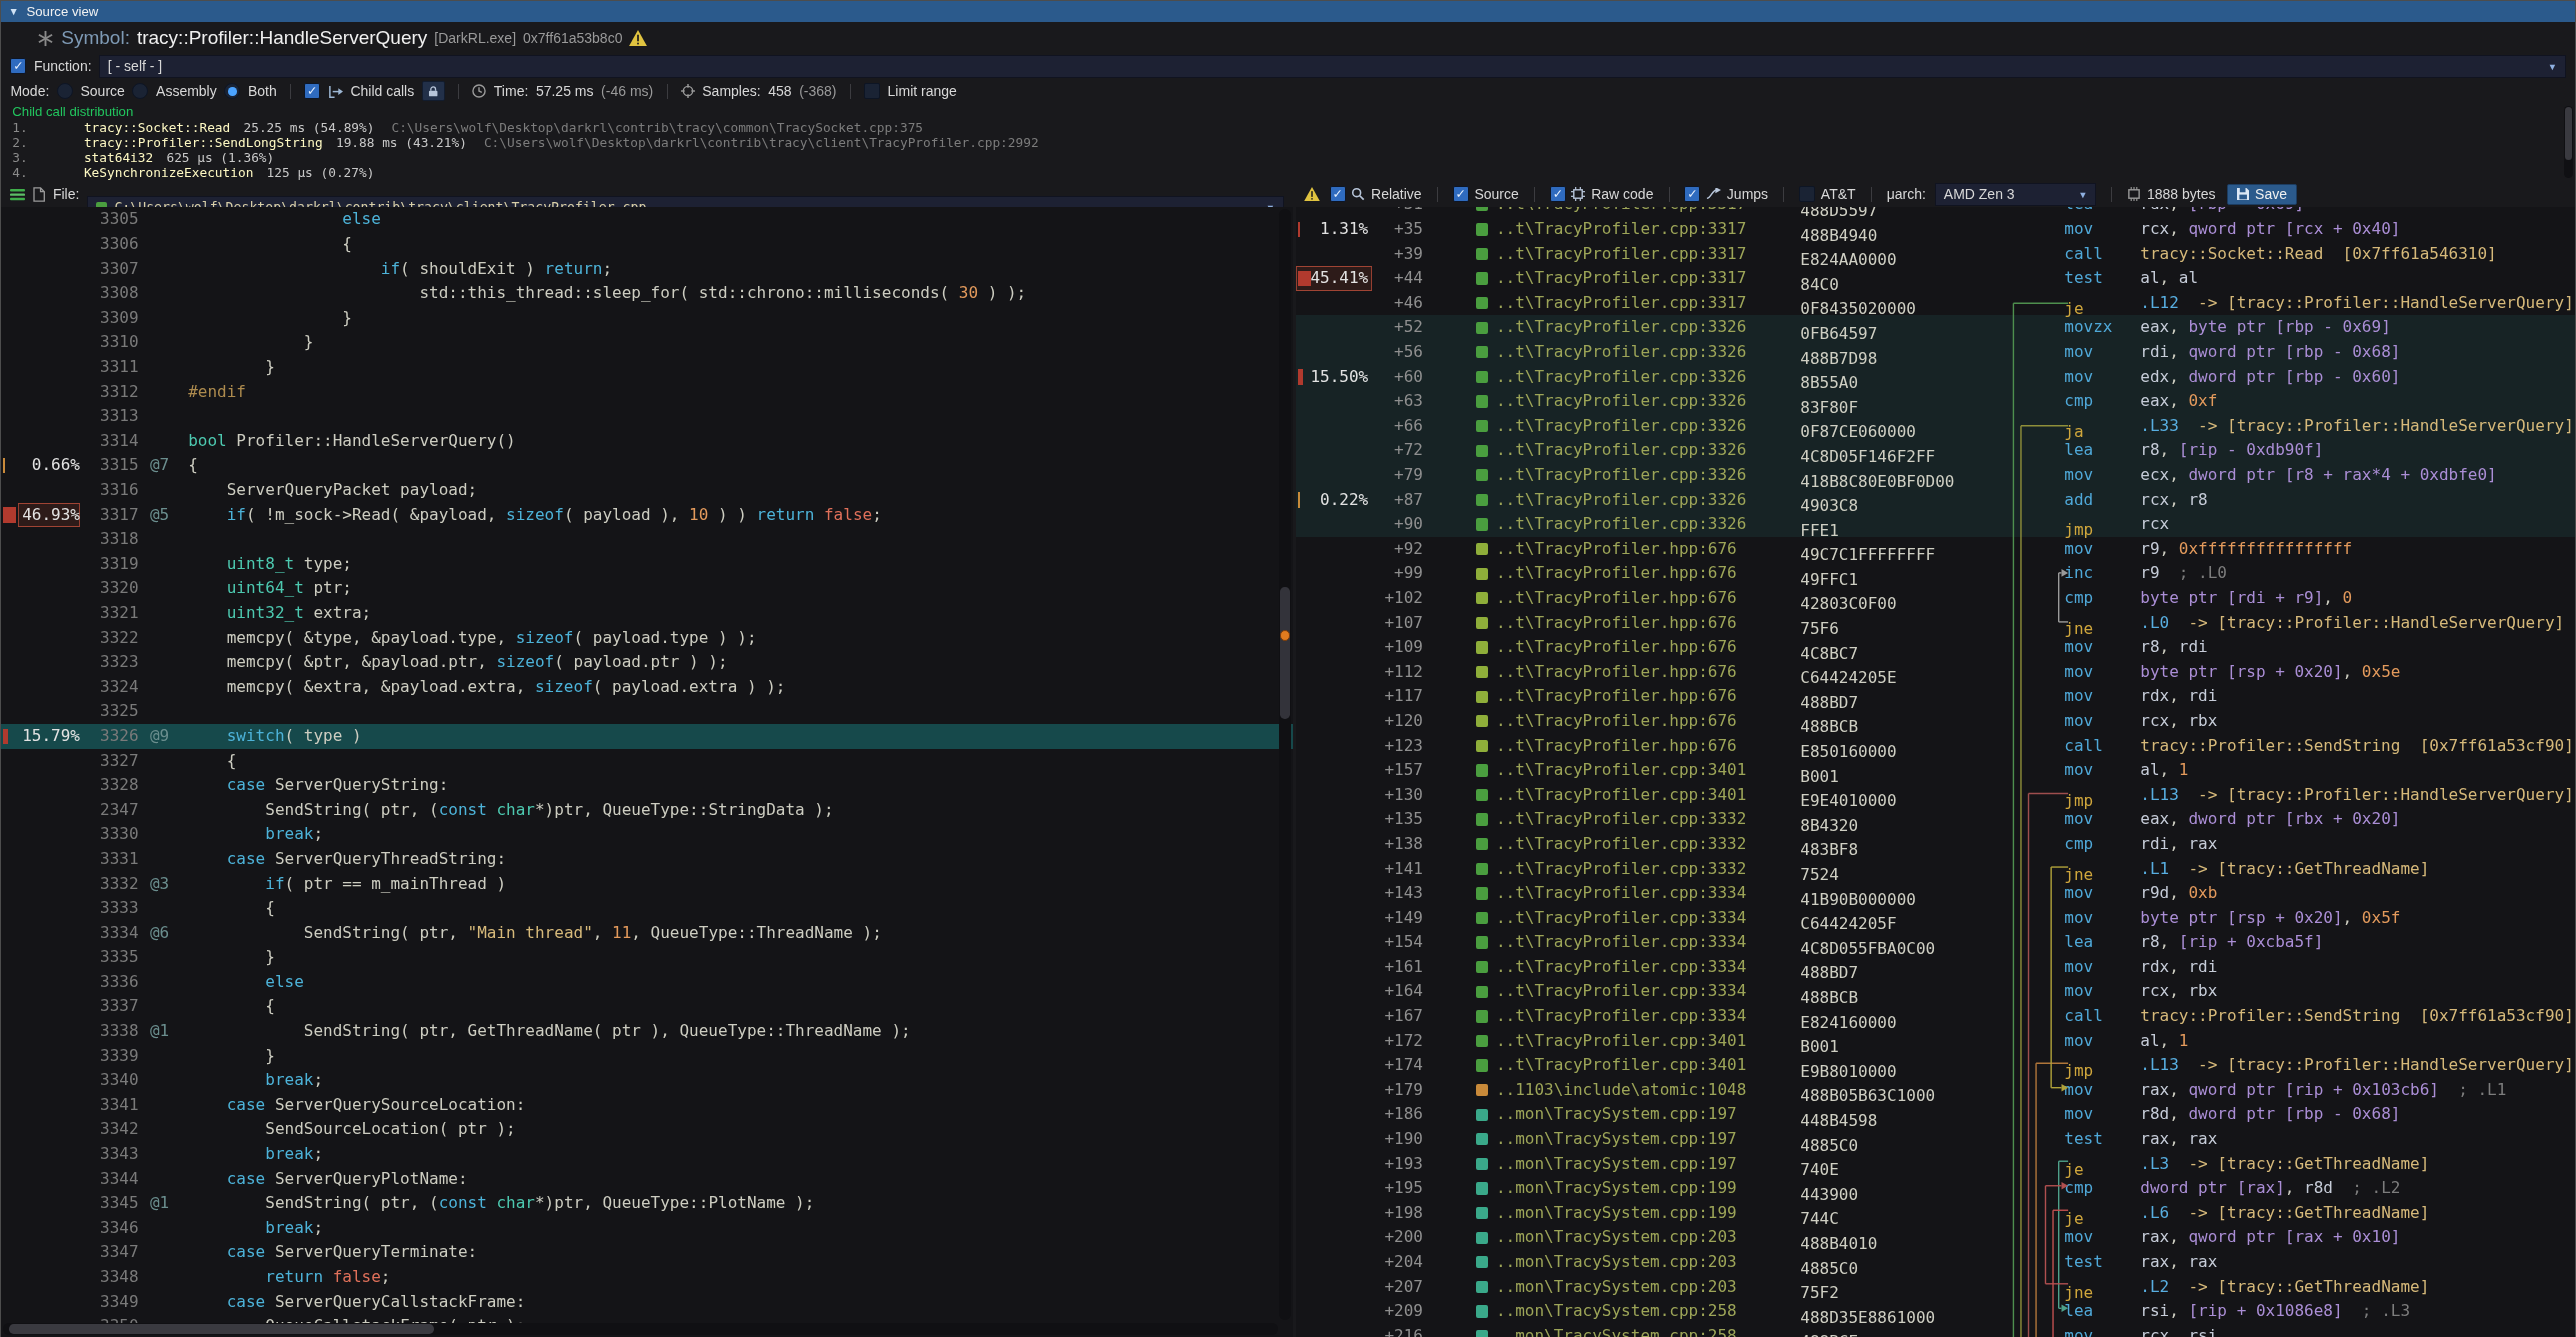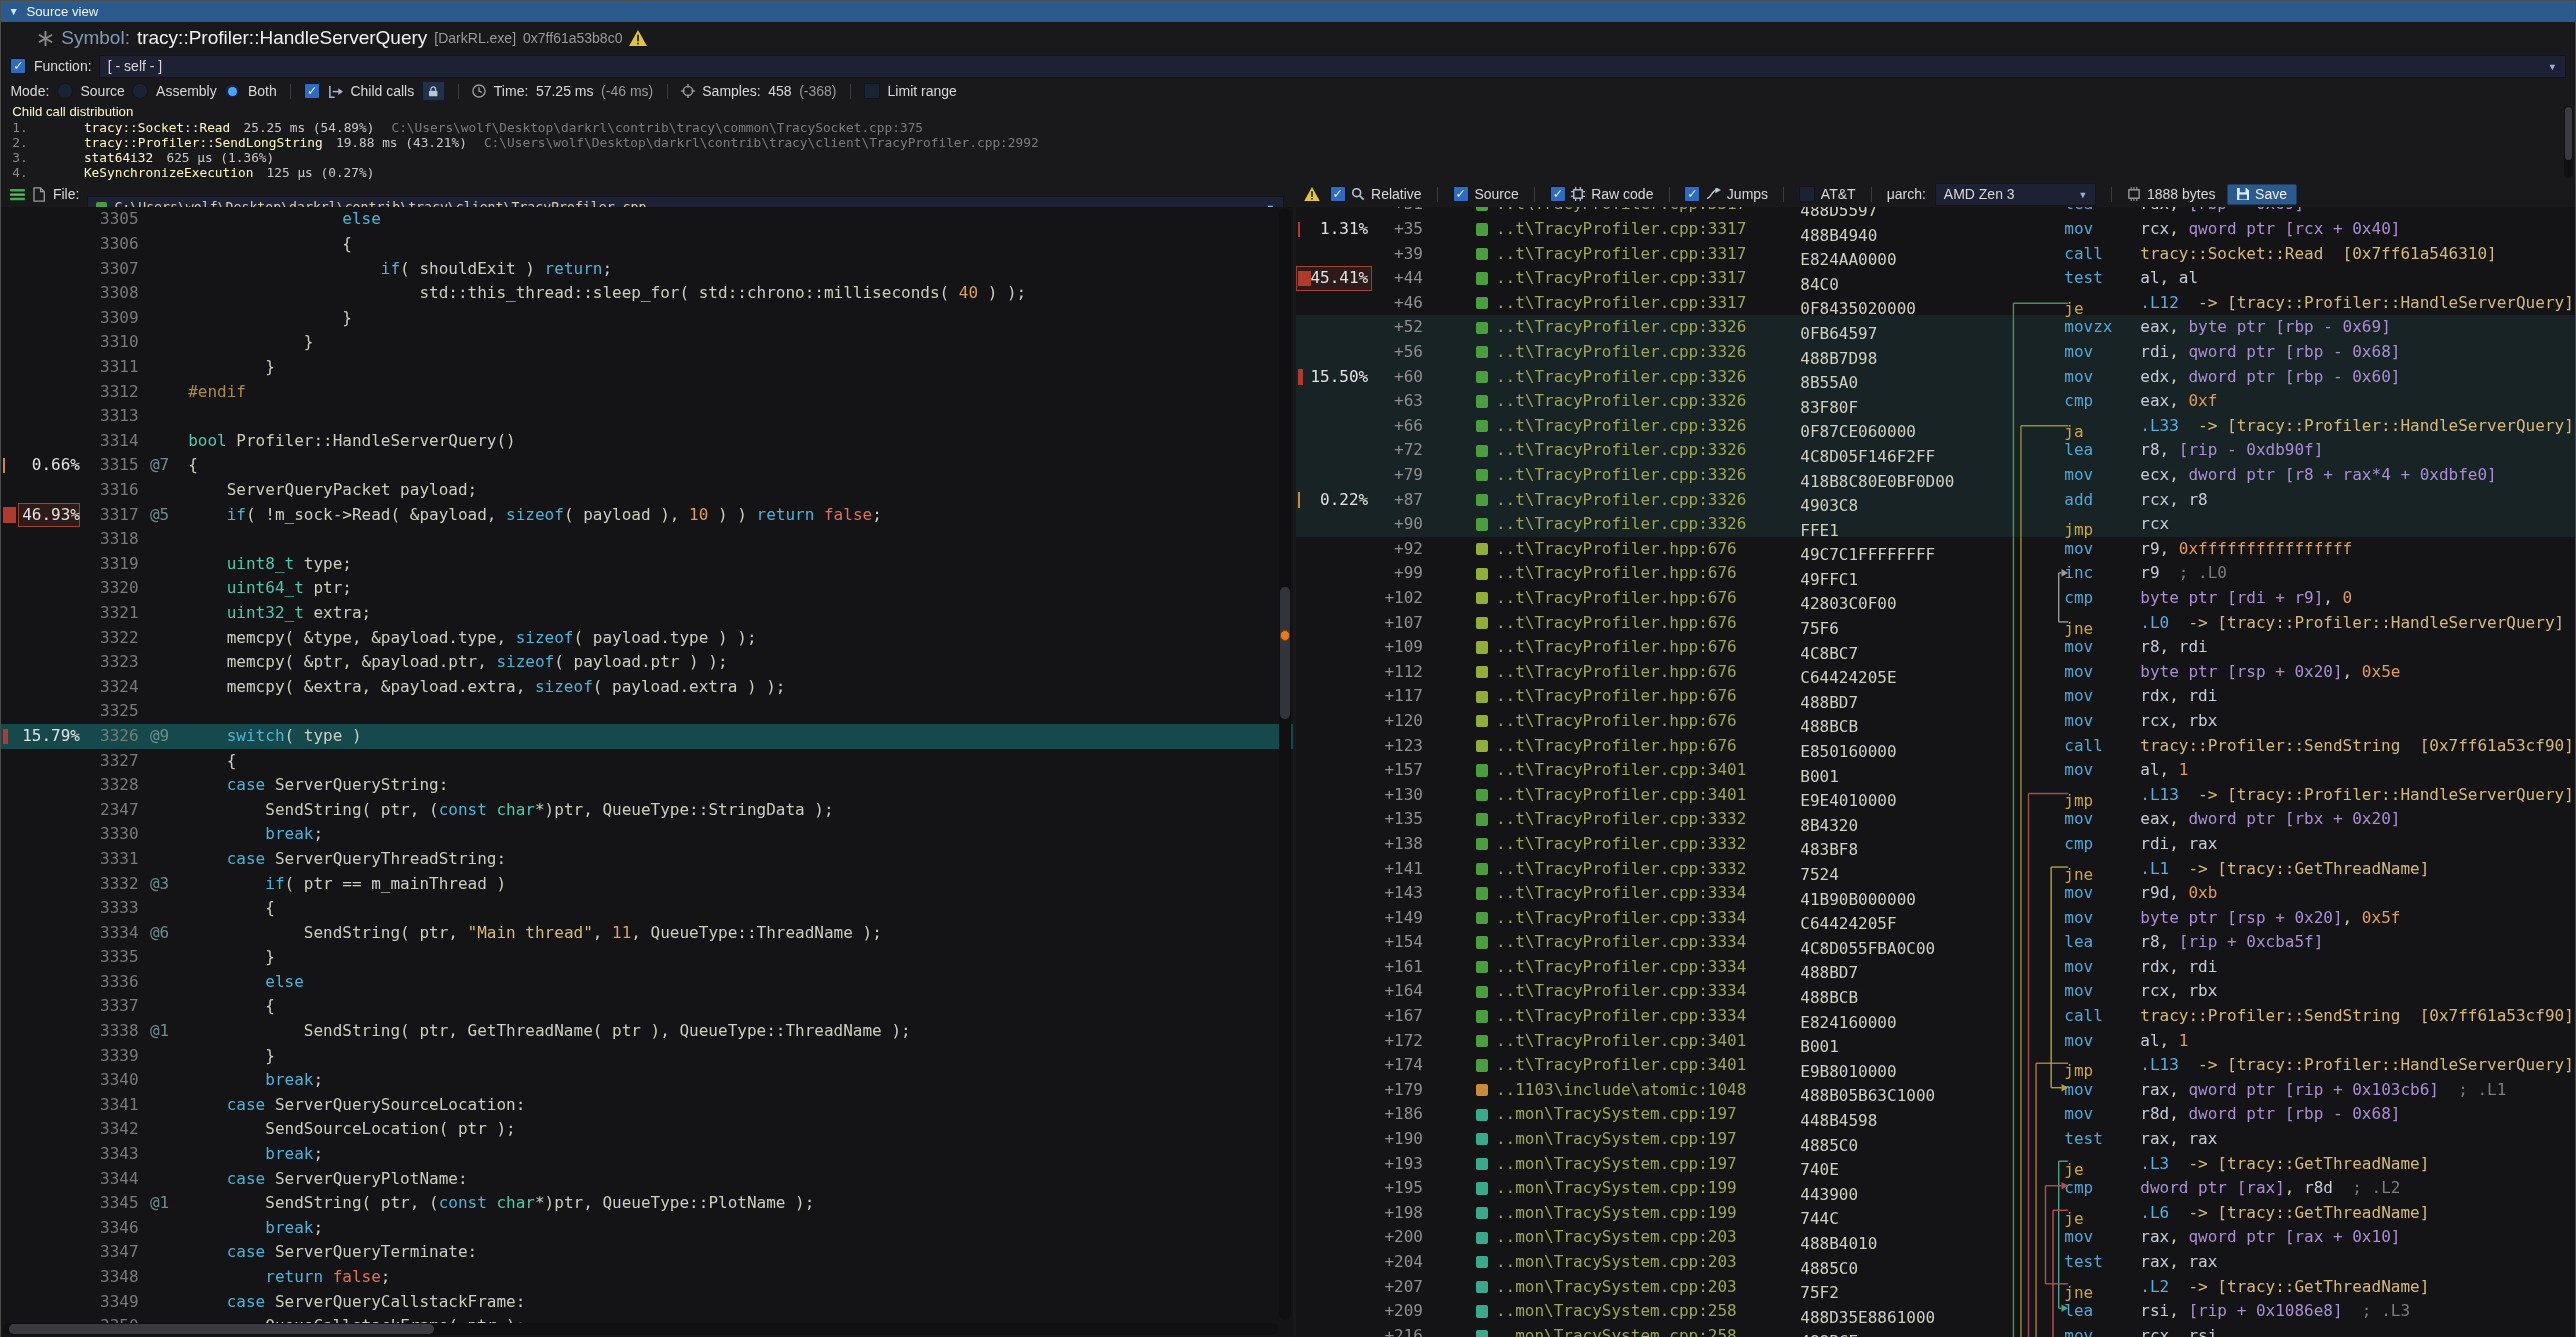--- a/index.html
+++ b/index.html
@@ -43,21 +43,21 @@
 
   
   .moderow { height:25.5px; display:flex; align-items:center; gap:7.6px; padding:0 9.4px; flex:none; }
   .moderow label { cursor:pointer; }
   .dim { color:#9a9a9a; }
   .lockbtn { width:23px; height:20px; background:#223049; border:0.9px solid #121c2e; border-radius:1.9px;
              display:inline-flex; align-items:center; justify-content:center; cursor:pointer; }
 
   
   .childcalls { height:77px; overflow:hidden; padding:0 11.3px; flex:none; position:relative; }
-  .cc-title { color:#fef9c3; height:16px; line-height:16px; font-size:13.2px; }
+  .cc-title { color:#22c55e; height:16px; line-height:16px; font-size:13.2px; }
   .cc-row { height:15px; line-height:15px; font-family:"DejaVu Sans Mono", monospace; font-size:12.8px;
             white-space:nowrap; cursor:pointer; }
   .cc-idx { color:#8a8a8a; display:inline-block; width:24.6px; }
   .cc-name { color:#fef9c3; margin-right:13.2px;margin-left:47px; }
   .cc-time { color:#c8c8c8; margin-right:17px; }
   .cc-loc { color:#7c7c7c; }
   .cc-scroll { position:absolute; right:1.9px; top:1.9px; width:9.4px; height:72px; background:#101013; border-radius:4.7px; }
   .cc-thumb { position:absolute; left:0.9px; right:0.9px; top:0.9px; height:53px; background:#3a3a40; border-radius:3.8px; }
 
   
@@ -348,21 +348,21 @@
       </span>
     </div>
   </div>
 
   <div class="main">
     <div class="srcpane">
       <div id="src-list">
           <div class="src-row"><span class="cost-bar"></span><span class="src-pct"></span><span class="src-num">3305</span><span class="src-mark"></span><span class="src-code"><span class="c-w">                </span><span class="c-k">else</span></span></div>
           <div class="src-row"><span class="cost-bar"></span><span class="src-pct"></span><span class="src-num">3306</span><span class="src-mark"></span><span class="src-code"><span class="c-w">                {</span></span></div>
           <div class="src-row"><span class="cost-bar"></span><span class="src-pct"></span><span class="src-num">3307</span><span class="src-mark"></span><span class="src-code"><span class="c-w">                    </span><span class="c-k">if</span><span class="c-w">( shouldExit ) </span><span class="c-k">return</span><span class="c-w">;</span></span></div>
-          <div class="src-row"><span class="cost-bar"></span><span class="src-pct"></span><span class="src-num">3308</span><span class="src-mark"></span><span class="src-code"><span class="c-w">                        std::this_thread::sleep_for( std::chrono::milliseconds( </span><span class="c-n">40</span><span class="c-w"> ) );</span></span></div>
+          <div class="src-row"><span class="cost-bar"></span><span class="src-pct"></span><span class="src-num">3308</span><span class="src-mark"></span><span class="src-code"><span class="c-w">                        std::this_thread::sleep_for( std::chrono::milliseconds( </span><span class="c-n">30</span><span class="c-w"> ) );</span></span></div>
           <div class="src-row"><span class="cost-bar"></span><span class="src-pct"></span><span class="src-num">3309</span><span class="src-mark"></span><span class="src-code"><span class="c-w">                }</span></span></div>
           <div class="src-row"><span class="cost-bar"></span><span class="src-pct"></span><span class="src-num">3310</span><span class="src-mark"></span><span class="src-code"><span class="c-w">            }</span></span></div>
           <div class="src-row"><span class="cost-bar"></span><span class="src-pct"></span><span class="src-num">3311</span><span class="src-mark"></span><span class="src-code"><span class="c-w">        }</span></span></div>
           <div class="src-row"><span class="cost-bar"></span><span class="src-pct"></span><span class="src-num">3312</span><span class="src-mark"></span><span class="src-code"><span class="c-p">#endif</span></span></div>
           <div class="src-row"><span class="cost-bar"></span><span class="src-pct"></span><span class="src-num">3313</span><span class="src-mark"></span><span class="src-code"></span></div>
           <div class="src-row"><span class="cost-bar"></span><span class="src-pct"></span><span class="src-num">3314</span><span class="src-mark"></span><span class="src-code"><span class="c-t">bool</span><span class="c-w"> Profiler::HandleServerQuery()</span></span></div>
           <div class="src-row"><span class="cost-bar"><i style="width: 1.9px; background: rgb(201, 138, 58);"></i></span><span class="src-pct">0.66%</span><span class="src-num">3315</span><span class="src-mark">@7</span><span class="src-code"><span class="c-w">{</span></span></div>
           <div class="src-row"><span class="cost-bar"></span><span class="src-pct"></span><span class="src-num">3316</span><span class="src-mark"></span><span class="src-code"><span class="c-w">    ServerQueryPacket payload;</span></span></div>
           <div class="src-row"><span class="cost-bar"><i style="width: 13.2px; background: rgb(177, 58, 46);"></i></span><span class="src-pct hot">46.93%</span><span class="src-num">3317</span><span class="src-mark">@5</span><span class="src-code"><span class="c-w">    </span><span class="c-k">if</span><span class="c-w">( !m_sock-&gt;Read( &amp;payload, </span><span class="c-k">sizeof</span><span class="c-w">( payload ), </span><span class="c-n">10</span><span class="c-w"> ) ) </span><span class="c-k">return</span><span class="c-w"> </span><span class="c-b">false</span><span class="c-w">;</span></span></div>
           <div class="src-row"><span class="cost-bar"></span><span class="src-pct"></span><span class="src-num">3318</span><span class="src-mark"></span><span class="src-code"></span></div>

